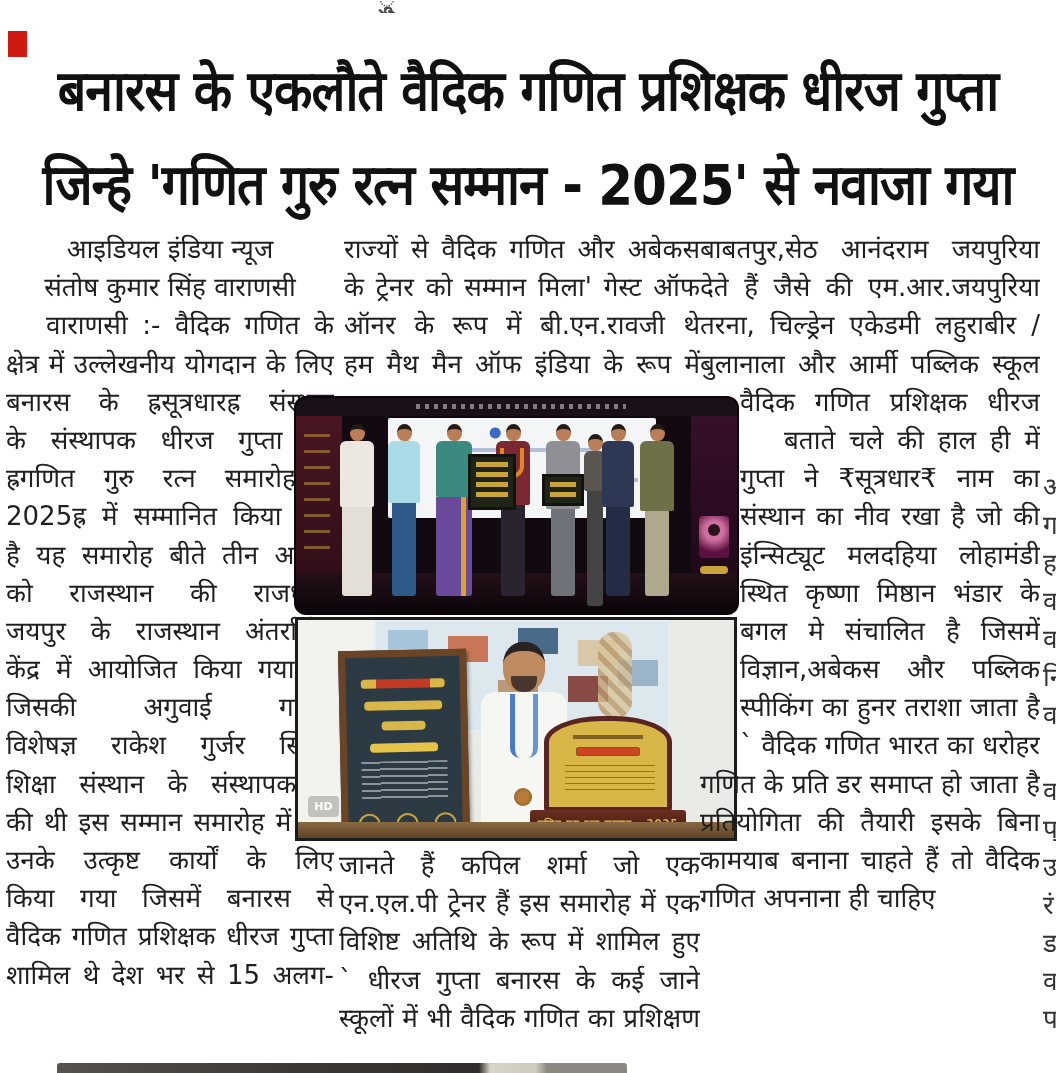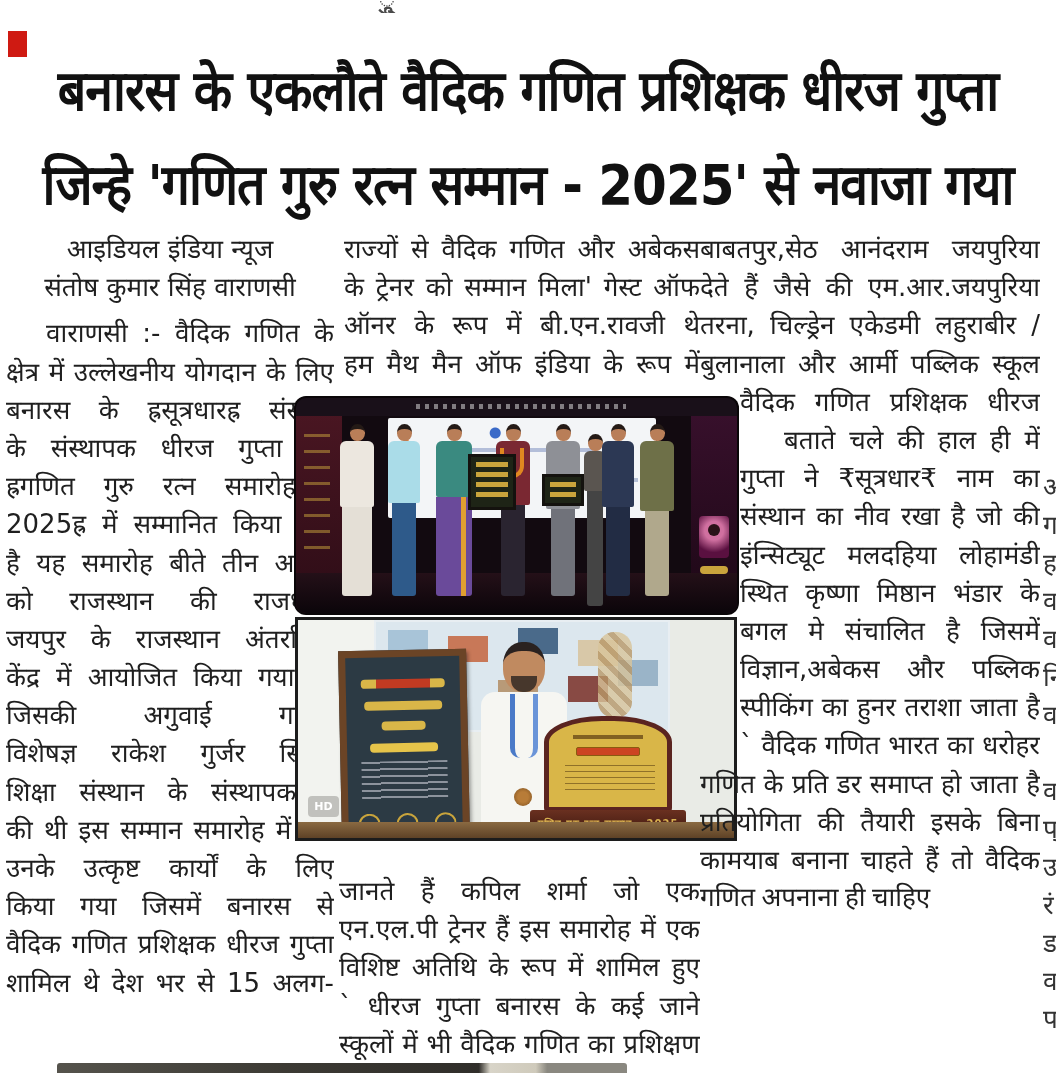--- a/index.html
+++ b/index.html
@@ -23,26 +23,26 @@
       font-weight:800;color:var(--headline);font-size:50px;letter-spacing:-1px;white-space:nowrap;
       transform:scaleY(1.12);}
   .hl1{top:40px;height:98px;}
   .hl2{top:136px;height:94px;}
 
   
   .col{position:absolute;color:var(--ink);}
   .ln{font-size:26px;height:38.2px;line-height:38.2px;overflow:hidden;
       text-align:justify;text-align-last:justify;}
   .ln.c{text-align:center;text-align-last:center;}
-  .ln.ind{text-indent:40px;margin-top:8px;}
+  .ln.ind{text-indent:40px;}
   .ln.ind2{text-indent:44px;}
-  .ln.nj{text-align-last:left;font-family:Liberation Serif, serif;}
+  .ln.nj{text-align-last:left;}
   #col1{left:6px;top:230px;width:328px;}
   #col2top{left:344px;top:230px;width:356px;}
-  #col2bot{left:339px;top:872px;width:361px;}
+  #col2bot{left:339px;top:846px;width:361px;}
   #col3{left:700px;top:230px;width:340px;}
   #col3 .beside{margin-left:40px;}
 
   
   .sliver{position:absolute;left:1043px;top:468px;width:13px;overflow:hidden;color:#333;}
   .sliver .fr{font-size:26px;height:38px;line-height:38px;white-space:nowrap;}
 
   
   .photo1{position:absolute;left:296px;top:398px;width:441px;height:215px;background:#120a10;
           border-radius:10px;overflow:hidden;box-shadow:0 0 0 2px #0a0608;}

